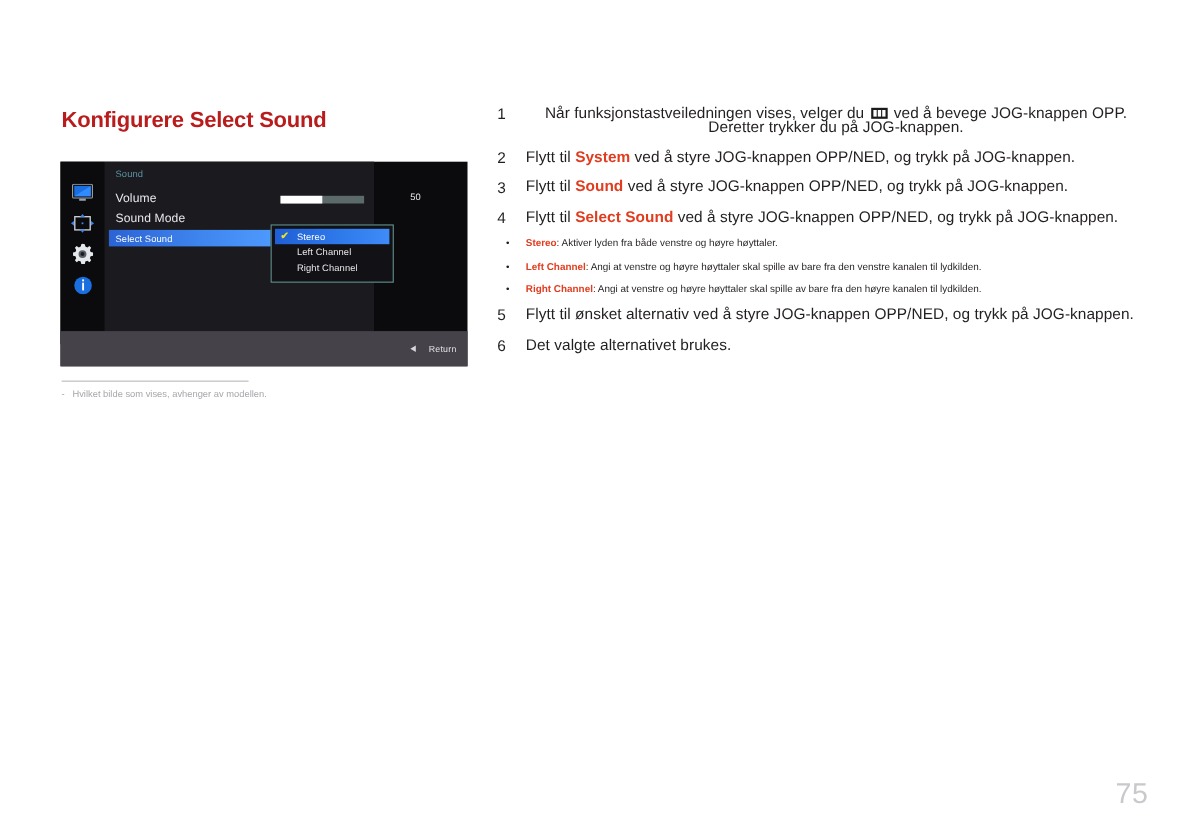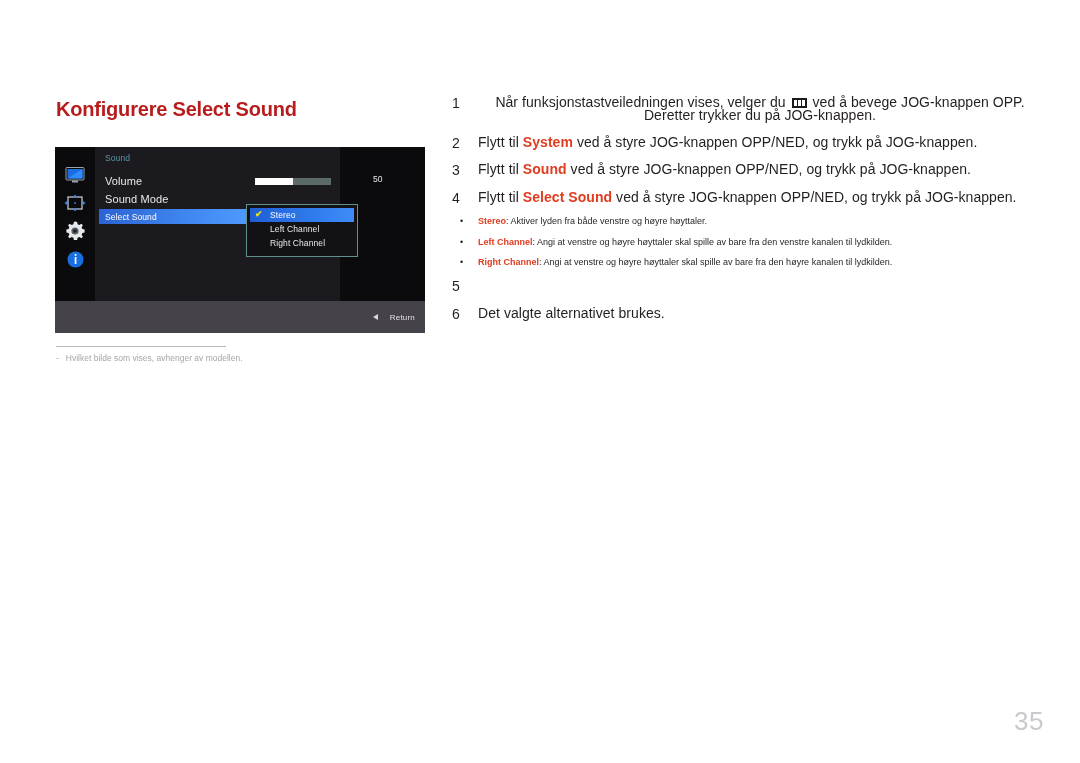--- a/index.html
+++ b/index.html
@@ -400,21 +400,22 @@
       <div class="bullet-text"><span class="hl">Left Channel</span><span>: Angi at venstre og høyre høyttaler skal spille av bare fra den venstre kanalen til lydkilden.</span></div>
     </div>
     <div class="bullet">
       <div class="bullet-dot">•</div>
       <div class="bullet-text"><span class="hl">Right Channel</span><span>: Angi at venstre og høyre høyttaler skal spille av bare fra den høyre kanalen til lydkilden.</span></div>
     </div>
   </div>
 
   <div class="step">
     <div class="step-num">5</div>
+    <div class="step-text">Flytt til ønsket alternativ ved å styre JOG-knappen OPP/NED, og trykk på JOG-knappen.</div>
   </div>
 
   <div class="step">
     <div class="step-num">6</div>
     <div class="step-text">Det valgte alternativet brukes.</div>
   </div>
 </div>
 
-<div class="page-number">35</div>
+<div class="page-number">75</div>
 
 </body></html>

